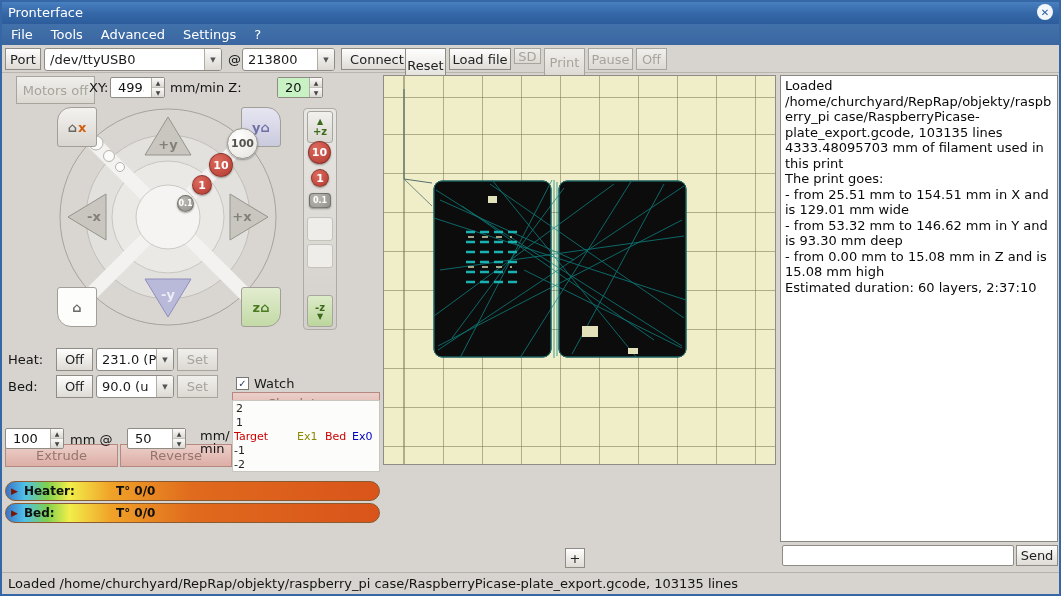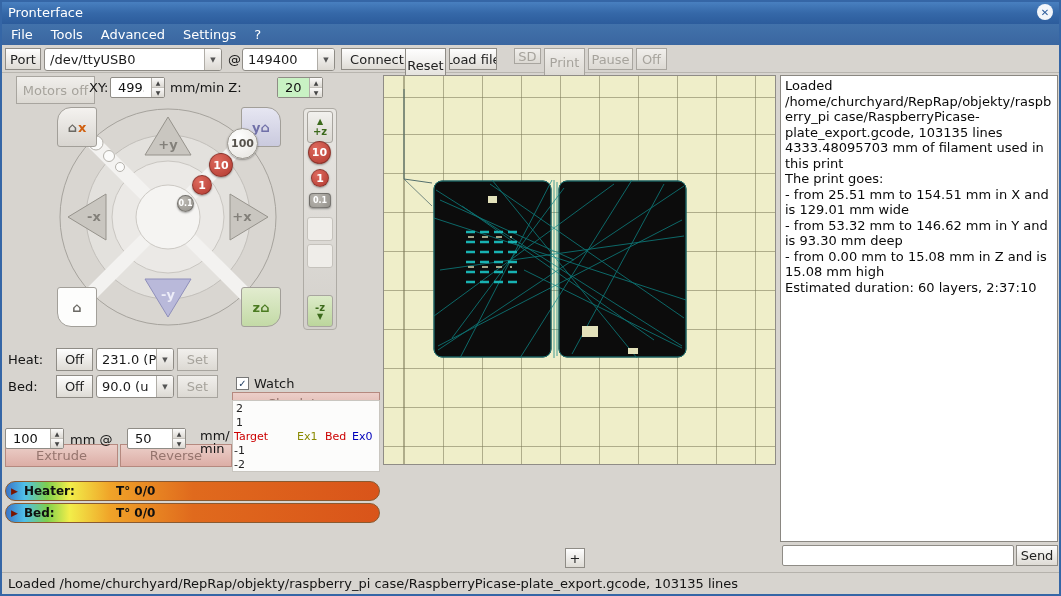--- a/index.html
+++ b/index.html
@@ -138,26 +138,26 @@
 </div>
 
 <div class="toolbar">
   <button class="btn" style="left:5px;top:3px;width:36px;height:22px">Port</button>
   <span class="combo" style="left:44px;top:3px;width:178px">
     <span class="combo-text">/dev/ttyUSB0</span>
     <span class="combo-arrow">▼</span>
   </span>
   <span class="lbl" style="left:228px;top:7px">@</span>
   <span class="combo" style="left:242px;top:3px;width:93px">
-    <span class="combo-text">149400</span>
+    <span class="combo-text">213800</span>
     <span class="combo-arrow">▼</span>
   </span>
   <button class="btn" style="left:341px;top:3px;width:72px;height:22px">Connect</button>
   <button class="btn" style="left:405px;top:3px;width:41px;height:35px">Reset</button>
-  <button class="btn" style="left:449px;top:3px;width:48px;height:22px">Load file</button>
+  <button class="btn" style="left:449px;top:3px;width:62px;height:22px">Load file</button>
   <button class="btn disabled" style="left:514px;top:3px;width:27px;height:16px">SD</button>
   <button class="btn disabled" style="left:544px;top:3px;width:41px;height:29px">Print</button>
   <button class="btn disabled" style="left:588px;top:3px;width:45px;height:22px">Pause</button>
   <button class="btn disabled" style="left:636px;top:3px;width:31px;height:22px">Off</button>
 </div>
 
 <button class="btn disabled abs" style="left:16px;top:76px;width:79px;height:28px">Motors off</button>
 <span class="lbl" style="left:89px;top:80px">XY:</span>
 <span class="spinner" style="left:110px;top:77px;width:55px">
   <input class="spin-input" value="4995" style="">

